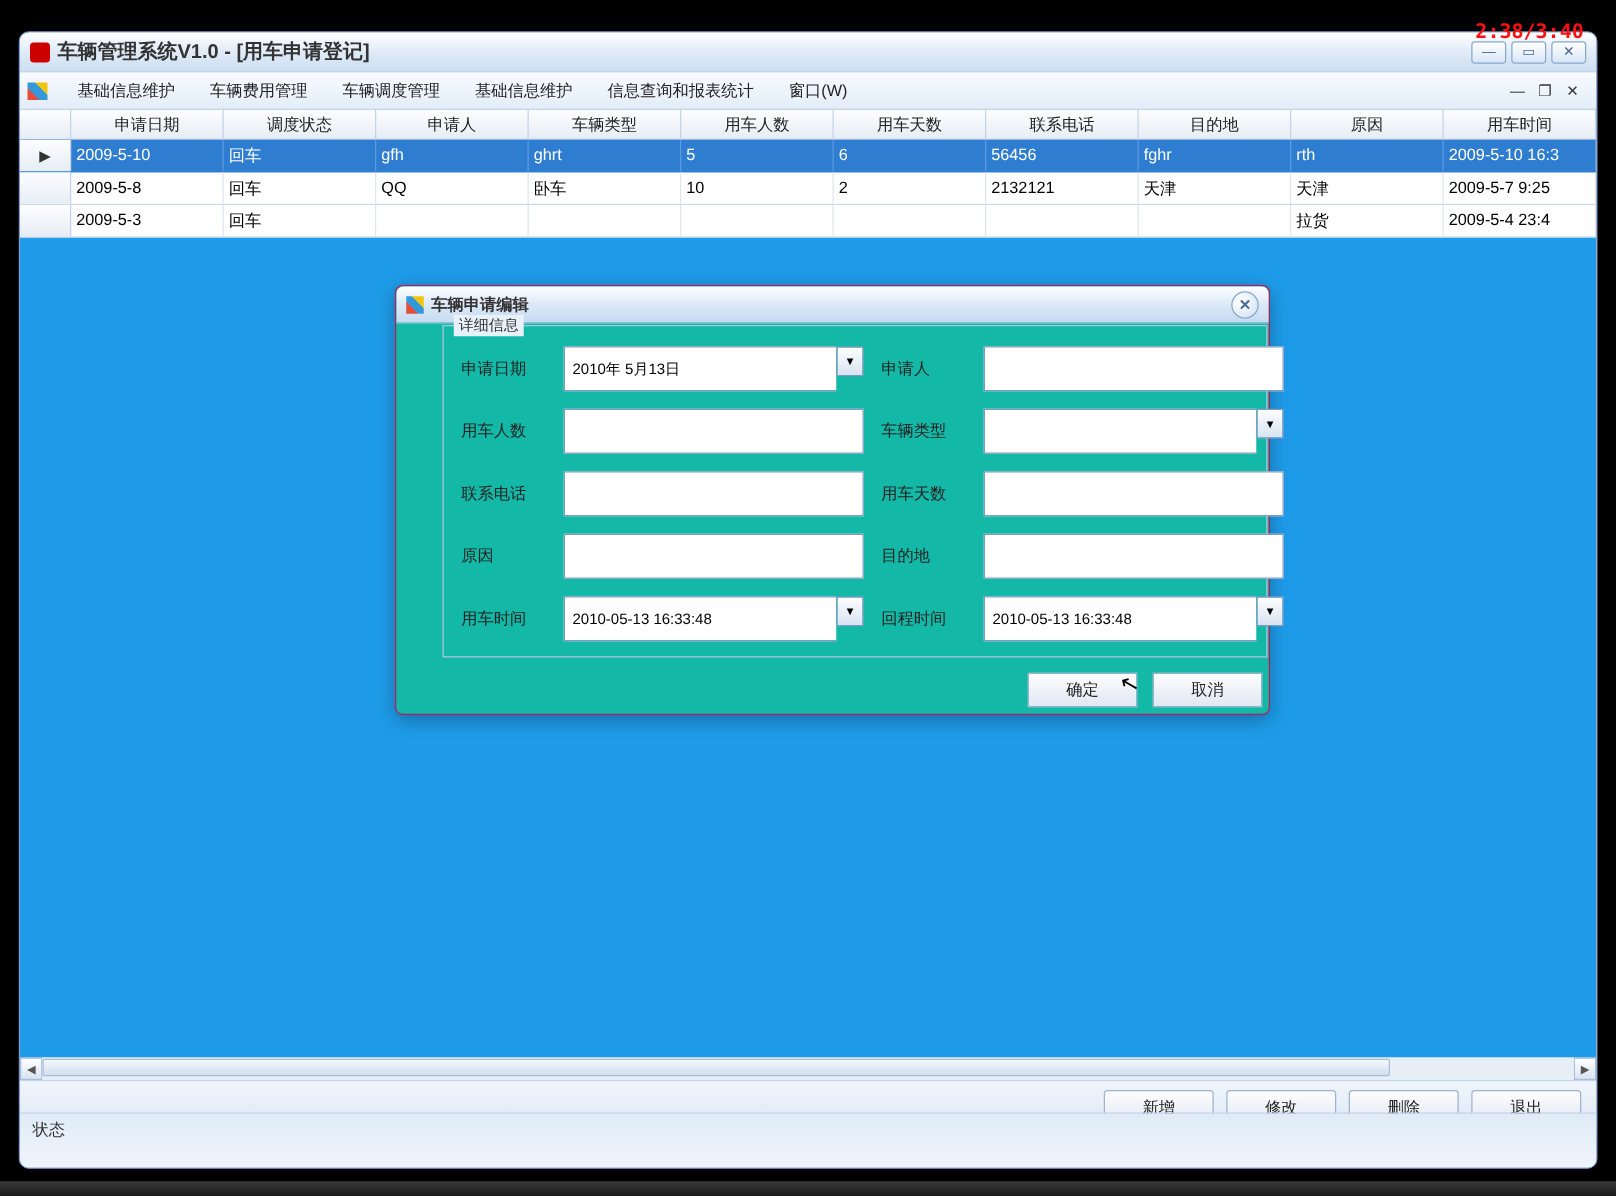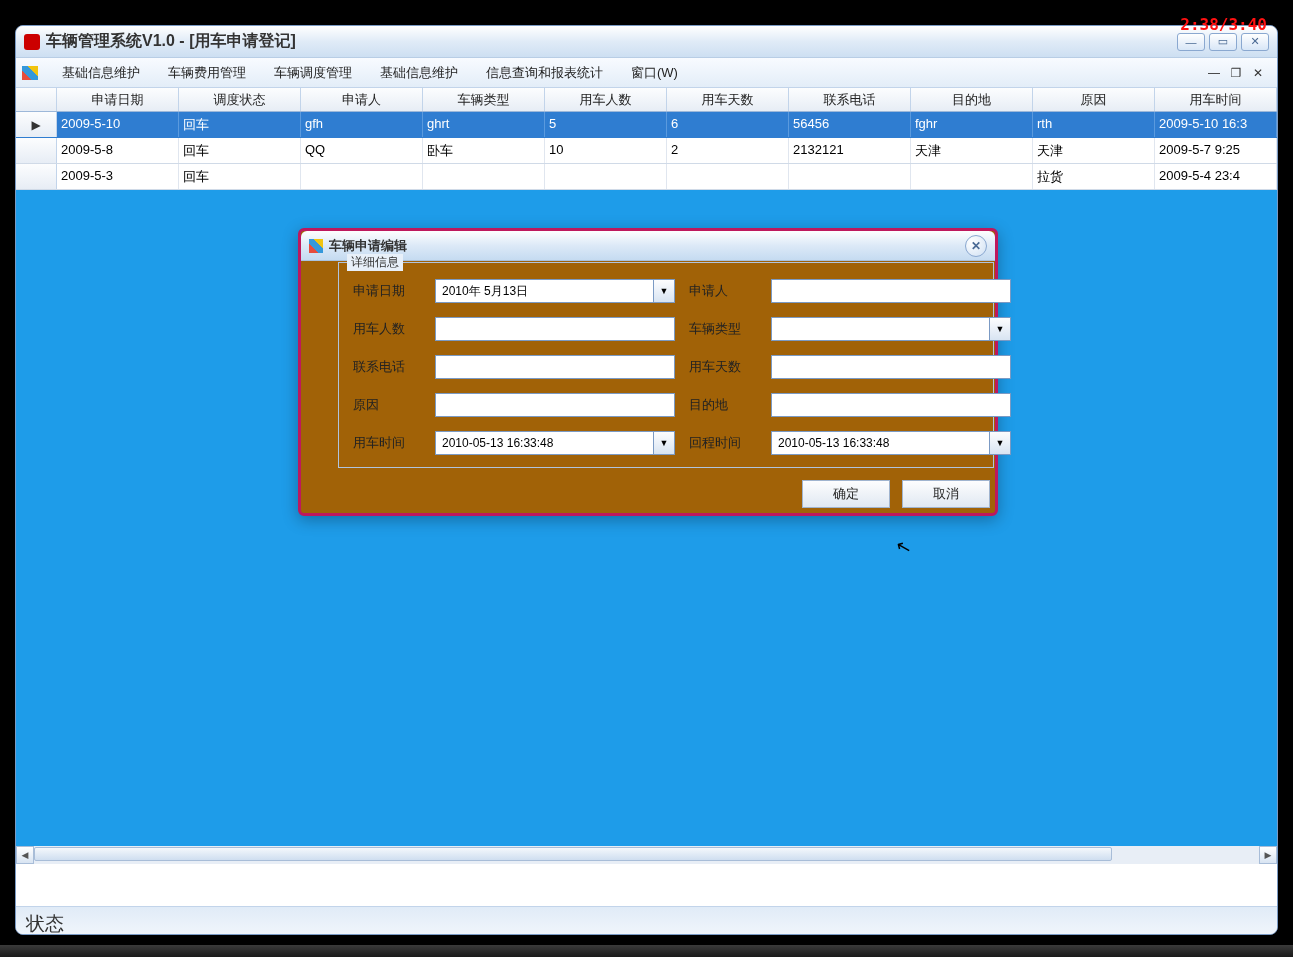--- a/index.html
+++ b/index.html
@@ -43,34 +43,34 @@
 .grid-cell { flex: 0 0 auto; padding: 4px 4px; border-right: 1px solid #e0e6ef; font-size: 13px; overflow: hidden; white-space: nowrap; text-overflow: ellipsis; }
 
 .hscroll { height: 18px; background: #e8eef6; display: flex; align-items: center; position: absolute; bottom: 42px; left: 0; right: 0; }
 .scroll-btn { width: 18px; height: 18px; background: linear-gradient(to bottom,#fff,#d8e4f2); border: 1px solid #a8bdd8; display:flex; align-items:center; justify-content:center; font-size:9px; color:#555; }
 .scroll-track { flex: 1; height: 18px; background: #e8eef6; position: relative; }
 .scroll-thumb { position: absolute; left: 0; top: 1px; height: 14px; width: 88%; background: linear-gradient(to bottom,#f4f8fc,#cfdef0); border: 1px solid #a8bdd8; border-radius: 2px; }
 
 .bottom-buttons { position: absolute; bottom: 0; left: 0; right: 0; height: 42px; background: linear-gradient(to bottom,#f0f5fb,#dae6f4); display: flex; align-items: center; justify-content: flex-end; padding: 0 12px; gap: 10px; border-top: 1px solid #c2d4ea;}
 .action-btn { width: 88px; height: 28px; background: linear-gradient(to bottom,#fdfdfe,#e0e8f2); border: 1px solid #a0b4cf; border-radius: 3px; font-size: 13px; color: #222; cursor: pointer; }
 
-.statusbar { position: absolute; bottom: 0; left: 0; right: 0; height: 28px; background: linear-gradient(to bottom,#e0ebf7,#f0f5fb); border-top: 1px solid #c2d4ea; padding: 4px 10px; font-size: 19px; color: #333; }
-
-
-.dialog { position: absolute; left: 298px; top: 228px; width: 700px; background: #a16207; border: 3px solid #be185d; border-radius: 6px; box-shadow: 0 4px 16px rgba(0,0,0,0.3); z-index: 50; }
+.statusbar { position: absolute; bottom: 0; left: 0; right: 0; height: 44px; background: linear-gradient(to bottom,#e0ebf7,#f0f5fb); border-top: 1px solid #c2d4ea; padding: 4px 10px; font-size: 13px; color: #333; }
+
+
+.dialog { position: absolute; left: 316px; top: 228px; width: 700px; background: #14b8a6; border: 1px solid #be185d; border-radius: 6px; box-shadow: 0 4px 16px rgba(0,0,0,0.3); z-index: 50; }
 .dialog-titlebar { height: 30px; background: linear-gradient(to bottom, #fefefe, #dce9f7 50%, #c5dbf1); display: flex; align-items: center; padding: 0 8px; border-radius: 6px 6px 0 0; border-bottom: 1px solid #a8c2e0; }
 .dlg-icon { width: 14px; height: 14px; background: linear-gradient(45deg,#e74c3c 33%,#3498db 33%,#3498db 66%,#f1c40f 66%); margin-right: 6px; }
 .dialog-titlebar-text { font-weight: bold; font-size: 13px; color: #333; flex: 1; }
 .dialog-close { width: 22px; height: 22px; border: 1px solid #8aa8d0; border-radius: 50%; background: radial-gradient(circle at 30% 30%, #fff, #cfe0f3); display: flex; align-items: center; justify-content: center; cursor: pointer; font-size: 12px; color: #4a6a94; font-weight:bold;}
 .dialog-body { padding: 1px; margin-left: 36px; }
 .groupbox { border: 1px solid #b0c4de; padding: 16px 14px 12px; position: relative; }
 .groupbox-title { position: absolute; top: -9px; left: 8px; background: #e8f0f9; padding: 0 4px; font-size: 12px; color: #333; }
 .form-grid { display: grid; grid-template-columns: 68px 240px 68px 240px; gap: 14px 14px; align-items: center; }
 .form-label { font-size: 13px; color: #222; text-align: left; }
-.form-input { height: 24px; border: 1px solid #7b9ac4; background: #fff; padding: 2px 6px; font-size: 12px; width: 100%; }
+.form-input { height: 36px; border: 1px solid #7b9ac4; background: #fff; padding: 2px 6px; font-size: 12px; width: 100%; }
 .combo-wrap { display: flex; }
 .combo-wrap .form-input { flex: 1; border-right: none; }
 .combo-btn { width: 22px; height: 24px; border: 1px solid #7b9ac4; background: linear-gradient(to bottom,#fdfdfe,#d8e4f2); display:flex; align-items:center; justify-content:center; font-size:9px; cursor:pointer;}
 .dialog-buttons { display: flex; justify-content: flex-end; gap: 12px; padding: 12px 4px 4px; }
 .dlg-btn { width: 88px; height: 28px; background: linear-gradient(to bottom,#fdfdfe,#e0e8f2); border: 1px solid #a0b4cf; border-radius: 0; font-size: 13px; color: #222; cursor: pointer; }
 
 .watermark { position: absolute; left: 380px; top: 420px; font-size: 46px; color: rgba(220,220,220,0.5); font-style: italic; transform: rotate(-6deg); pointer-events: none; z-index: 40; font-family: Arial; letter-spacing: 0; }
 
 .cursor { position: absolute; left: 896px; top: 536px; font-size: 18px; color: #000; z-index: 60; pointer-events:none; transform: rotate(-15deg);}
 
@@ -171,20 +171,26 @@
       </div>
 
       <div class="hscroll">
         <div class="scroll-btn">◀</div>
         <div class="scroll-track">
           <div class="scroll-thumb"></div>
         </div>
         <div class="scroll-btn">▶</div>
       </div>
 
+      <div class="bottom-buttons">
+        <button class="action-btn">新增</button>
+        <button class="action-btn">修改</button>
+        <button class="action-btn">删除</button>
+        <button class="action-btn">退出</button>
+      </div>
 
     </div>
 
     <div class="statusbar">状态</div>
 
   </div>
 
   <div class="dialog">
     <div class="dialog-titlebar">
       <div class="dlg-icon"></div>

